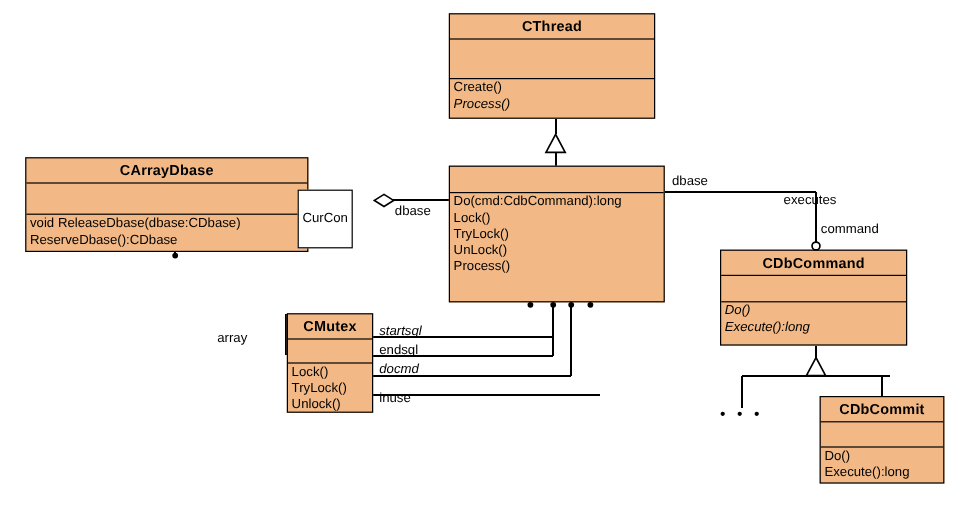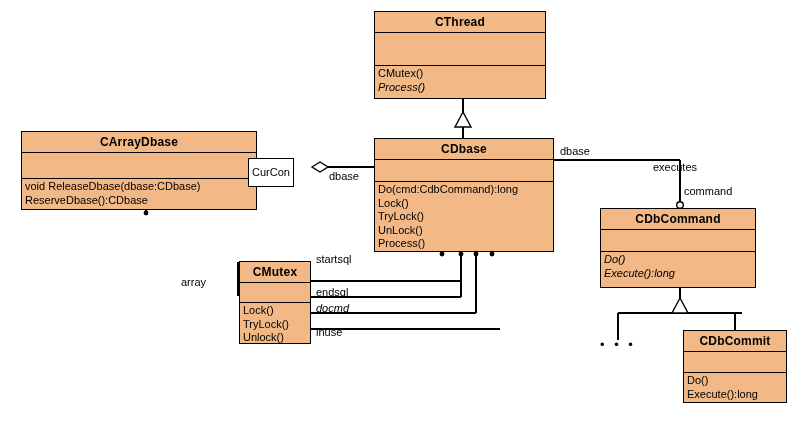--- a/index.html
+++ b/index.html
@@ -60,21 +60,21 @@
     background: transparent;
     white-space: nowrap;
     z-index: 6;
     line-height: 12px;
   }
   .role-box {
     position: absolute;
     background: #ffffff;
     border: 1.5px solid #000;
     font-size: 11px;
-    padding: 7px 3px;
+    padding: 17px 3px;
     line-height: 13px;
     z-index: 7;
     white-space: nowrap;
   }
   .svg-layer {
     position: absolute;
     left: 0; top: 0;
     width: 805px; height: 424px;
     z-index: 2;
     pointer-events: none;
@@ -122,27 +122,26 @@
       <line x1="311" y1="329" x2="500" y2="329"></line>
 
       <line x1="238" y1="262" x2="238" y2="296"></line>
     </g>
   </svg>
 
   <div class="uml-class" style="left:374px; top:11px; width:172px; height:88px;">
     <div class="uml-title">CThread</div>
     <div class="uml-attrs" style="height:30px;"></div>
     <div class="uml-ops">
-      <div>CMutex()</div>
+      <div>Create()</div>
       <div class="ital">Process()</div>
     </div>
   </div>
 
   <div class="uml-class" style="left:374px; top:138px; width:180px; height:114px;">
-    <div class="uml-title">CDbase</div>
     <div class="uml-attrs" style="height:19px;"></div>
     <div class="uml-ops">
       <div>Do(cmd:CdbCommand):long</div>
       <div>Lock()</div>
       <div>TryLock()</div>
       <div>UnLock()</div>
       <div>Process()</div>
     </div>
   </div>
 
@@ -210,21 +209,21 @@
   <div class="edge-label" style="left:329px; top:170px;">dbase</div>
 
   <div class="edge-label" style="left:560px; top:145px;">dbase</div>
 
   <div class="edge-label" style="left:653px; top:161px;">executes</div>
 
   <div class="edge-label" style="left:684px; top:185px;">command</div>
 
   <div class="edge-label" style="left:181px; top:276px;">array</div>
 
-  <div class="edge-label" style="left:316px; top:253px;">startsql</div>
+  <div class="edge-label" style="left:316px; top:270px;font-style:italic;">startsql</div>
 
   <div class="edge-label" style="left:316px; top:286px;">endsql</div>
 
   <div class="edge-label" style="left:316px; top:302px;font-style:italic;">docmd</div>
 
   <div class="edge-label" style="left:316px; top:326px;">inuse</div>
 
   <div class="edge-label" style="left:600px; top:339px; font-size:13px; letter-spacing:3px;">• • •</div>
 
 </div>

